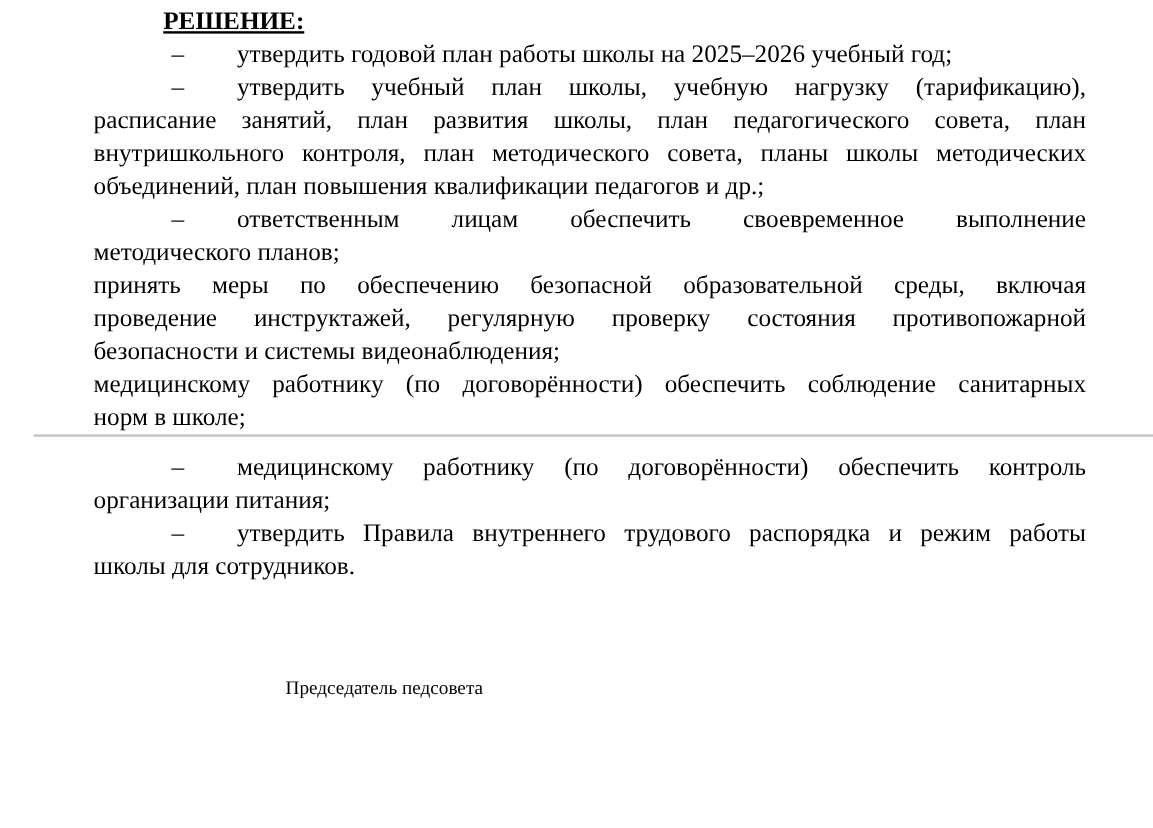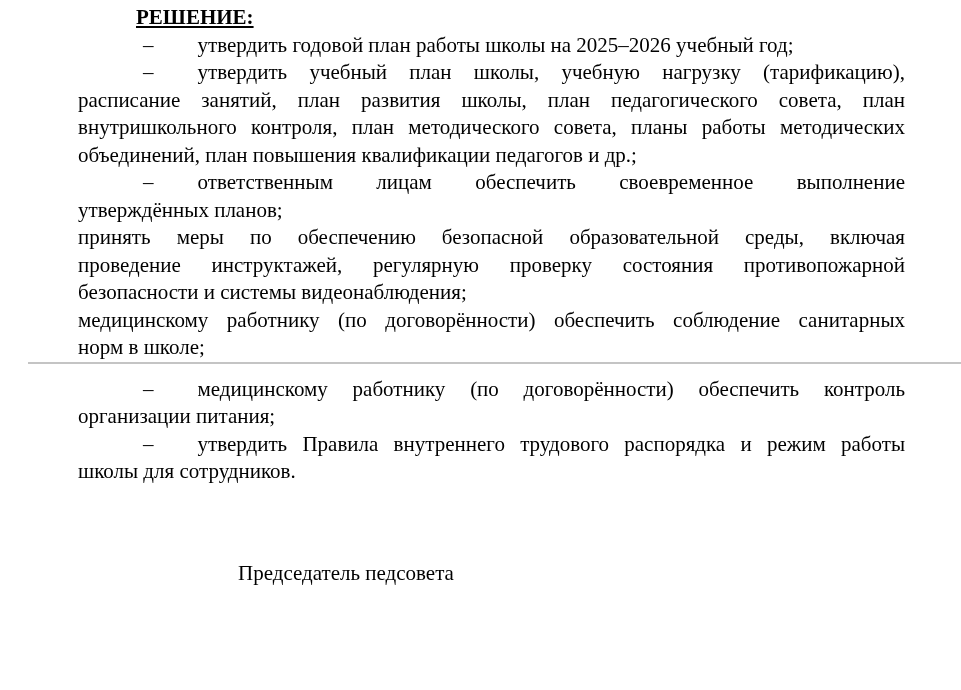--- a/index.html
+++ b/index.html
@@ -39,47 +39,47 @@
     text-decoration: underline;
   }
   .divider {
     border-top: 2px solid #c4c4c4;
     height: 0;
     margin: 0 -56px 12px -50px;
   }
   .sig {
     margin-top: 74px;
     display: flex;
-    font-size: 21px;
+    font-size: 16px;
     line-height: 27.5px;
     height: 27.5px;
   }
   .sig-left { margin-left: 160px; }
   .sig-right { margin-left: auto; margin-right: 105px; }
 </style>
 </head>
 <body>
 
 <div class="page">
 
   <div class="line"><span class="hsp"></span><span class="heading-text">РЕШЕНИЕ:</span></div>
 
   <div class="line"><span class="sp1"></span><span>–</span><span class="sp2"></span><span>утвердить годовой план работы школы на 2025–2026 учебный год;</span></div>
 
   <div class="line j"><span class="sp1"></span><span>–</span><span class="sp2"></span><span>утвердить учебный план школы, учебную нагрузку (тарификацию),</span></div>
 
   <div class="line j"><span>расписание занятий, план развития школы, план педагогического совета, план</span></div>
 
-  <div class="line j"><span>внутришкольного контроля, план методического совета, планы работы методических</span></div>
+  <div class="line j"><span>внутришкольного контроля, план методического совета, планы школы методических</span></div>
 
   <div class="line"><span>объединений, план повышения квалификации педагогов и др.;</span></div>
 
   <div class="line j"><span class="sp1"></span><span>–</span><span class="sp2"></span><span>ответственным лицам обеспечить своевременное выполнение</span></div>
 
-  <div class="line"><span>утверждённых планов;</span></div>
+  <div class="line"><span>методического планов;</span></div>
 
 
   <div class="line j"><span>принять меры по обеспечению безопасной образовательной среды, включая</span></div>
 
   <div class="line j"><span>проведение инструктажей, регулярную проверку состояния противопожарной</span></div>
 
   <div class="line"><span>безопасности и системы видеонаблюдения;</span></div>
 
 
   <div class="line j"><span>медицинскому работнику (по договорённости) обеспечить соблюдение санитарных</span></div>

